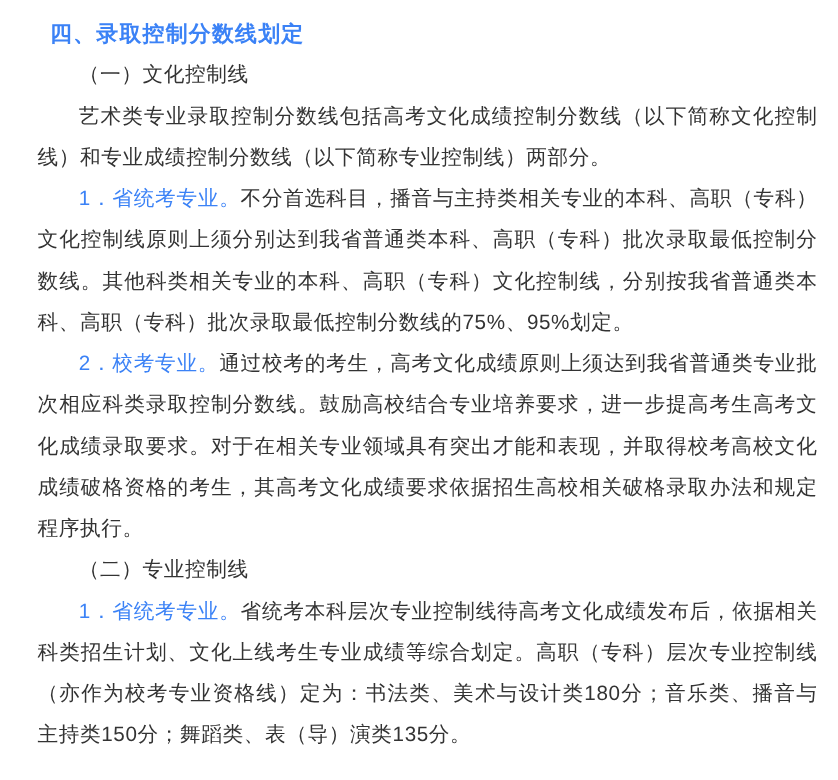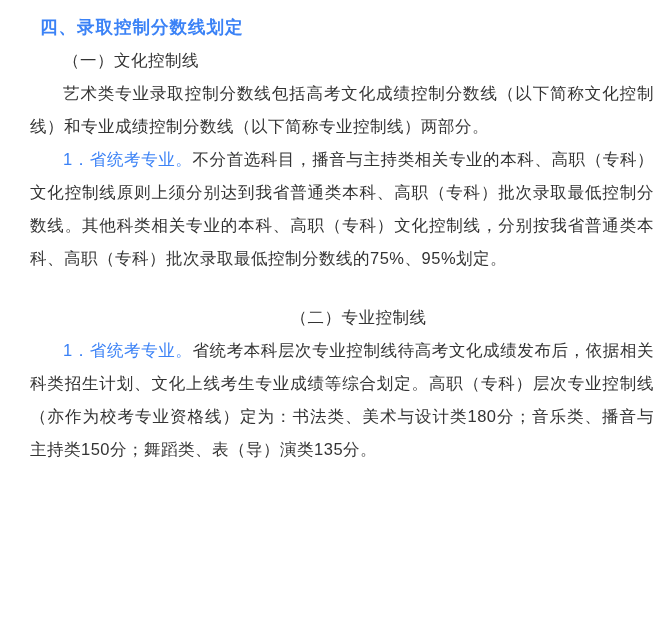--- a/index.html
+++ b/index.html
@@ -36,35 +36,34 @@
     letter-spacing: 0.5px;
   }
   .para .lead {
     font-weight: normal;
     color: #3b82f6;
   }
   .subtitle {
     text-align: left;
   }
   .gap-before {
-    margin-top: 26px;
-    text-align: center;
   }
 </style>
 </head>
 <body>
 
 <div class="doc">
 
   <h2 class="heading">四、录取控制分数线划定</h2>
 
   <p class="para subtitle">（一）文化控制线</p>
 
   <p class="para">艺术类专业录取控制分数线包括高考文化成绩控制分数线（以下简称文化控制线）和专业成绩控制分数线（以下简称专业控制线）两部分。</p>
 
   <p class="para"><span class="lead">1．省统考专业。</span><span>不分首选科目，播音与主持类相关专业的本科、高职（专科）文化控制线原则上须分别达到我省普通类本科、高职（专科）批次录取最低控制分数线。其他科类相关专业的本科、高职（专科）文化控制线，分别按我省普通类本科、高职（专科）批次录取最低控制分数线的75%、95%划定。</span></p>
 
+  <p class="para"><span class="lead">2．校考专业。</span><span>通过校考的考生，高考文化成绩原则上须达到我省普通类专业批次相应科类录取控制分数线。鼓励高校结合专业培养要求，进一步提高考生高考文化成绩录取要求。对于在相关专业领域具有突出才能和表现，并取得校考高校文化成绩破格资格的考生，其高考文化成绩要求依据招生高校相关破格录取办法和规定程序执行。</span></p>
 
   <p class="para subtitle gap-before">（二）专业控制线</p>
 
   <p class="para"><span class="lead">1．省统考专业。</span><span>省统考本科层次专业控制线待高考文化成绩发布后，依据相关科类招生计划、文化上线考生专业成绩等综合划定。高职（专科）层次专业控制线（亦作为校考专业资格线）定为：书法类、美术与设计类180分；音乐类、播音与主持类150分；舞蹈类、表（导）演类135分。</span></p>
 
 </div>
 
 </body></html>

